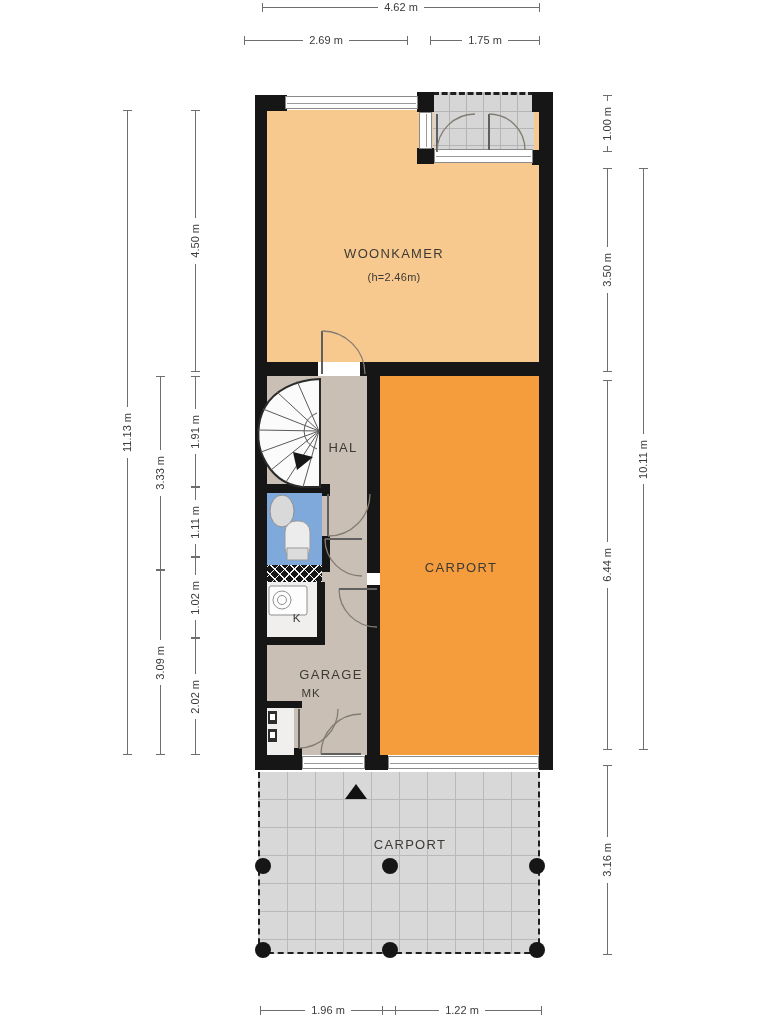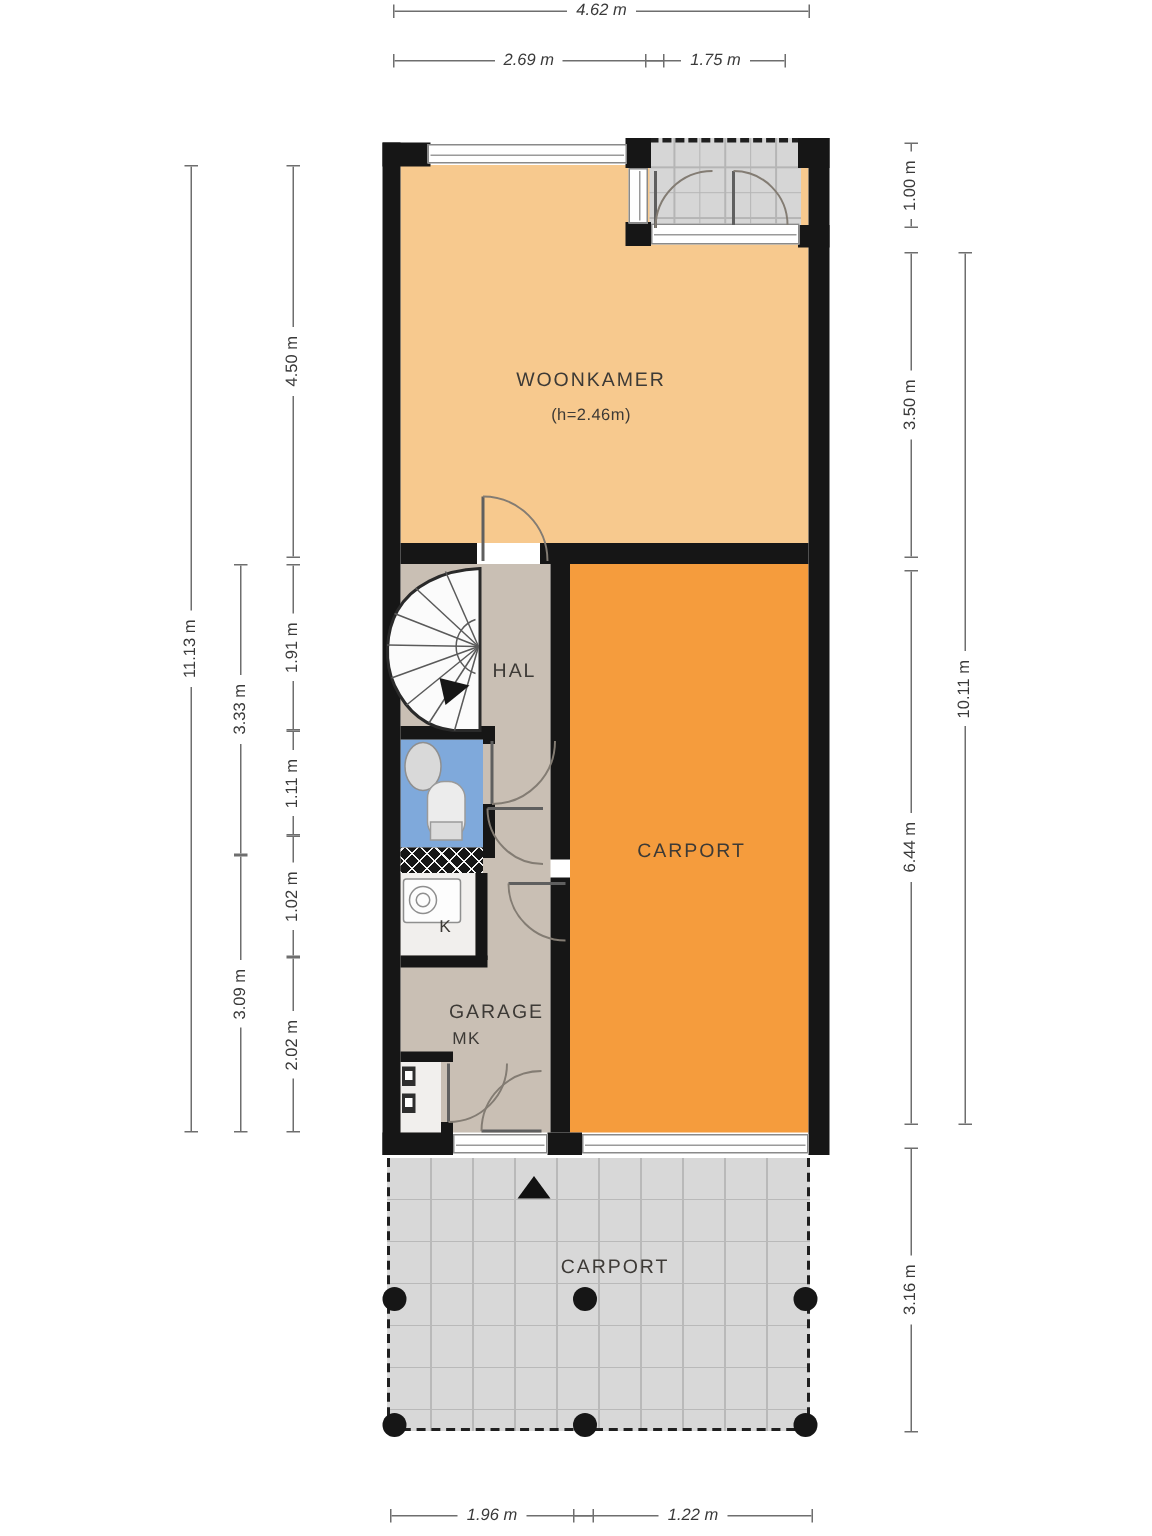--- a/index.html
+++ b/index.html
@@ -46,21 +46,21 @@
   }
   .room-label.small { font-size:11.5px; letter-spacing:.8px; }
   .room-sub {
     position:absolute; transform:translate(-50%,-50%);
     font-size:11px; font-weight:400; letter-spacing:.3px; color:#3d3a36; white-space:nowrap;
   }
 
   
   .dimh { position:absolute; display:flex; align-items:center; height:14px; color:#3a3a3a; font-size:11px; }
   .dimh .ln { flex:1; height:1px; background:#6e6e6e; }
-  .dimh .lb { padding:0 6px; white-space:nowrap;font-style:italic; }
+  .dimh .lb { padding:0 6px; white-space:nowrap; }
   .dimh::before,.dimh::after { content:""; width:1px; height:9px; background:#6e6e6e; }
   .dimv { position:absolute; display:flex; flex-direction:column; align-items:center; width:14px; color:#3a3a3a; font-size:11px; }
   .dimv .ln { flex:1; width:1px; background:#6e6e6e; }
   .dimv .lb { writing-mode:vertical-rl; transform:rotate(180deg); padding:6px 0; white-space:nowrap; }
   .dimv::before,.dimv::after { content:""; height:1px; width:9px; background:#6e6e6e; }
 
   svg.overlay { position:absolute; left:0; top:0; pointer-events:none; }
 </style>
 </head>
 <body>
@@ -197,26 +197,26 @@
   <div class="room-label" style="left:331px;top:674px;">GARAGE</div>
   <div class="room-label small" style="left:297px;top:618px;">K</div>
   <div class="room-label small" style="left:279px;top:693px;margin-left:32px;">MK</div>
   <div class="room-label" style="left:410px;top:844px;">CARPORT</div>
 
   <div class="dimh" style="left:262px;top:-6px;width:278px;height:26px;">
     <span class="ln"></span>
       <span class="lb">4.62 m</span>
       <span class="ln"></span>
   </div>
-  <div class="dimh" style="left:262px;top:33px;width:181px;">
+  <div class="dimh" style="left:244px;top:33px;width:164px;">
     <span class="ln"></span>
       <span class="lb">2.69 m</span>
       <span class="ln"></span>
   </div>
-  <div class="dimh" style="left:430px;top:33px;width:94px;">
+  <div class="dimh" style="left:430px;top:33px;width:110px;">
     <span class="ln"></span>
       <span class="lb">1.75 m</span>
       <span class="ln"></span>
   </div>
 
   <div class="dimh" style="left:260px;top:1003px;width:136px;">
     <span class="ln"></span>
       <span class="lb">1.96 m</span>
       <span class="ln"></span>
   </div>

